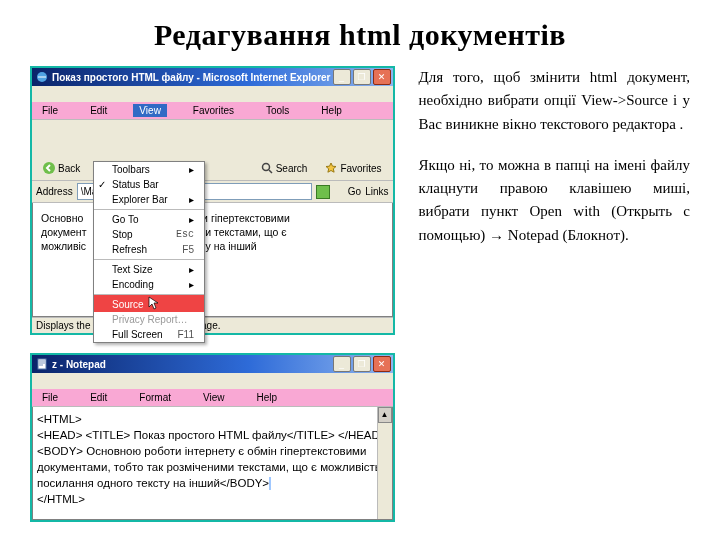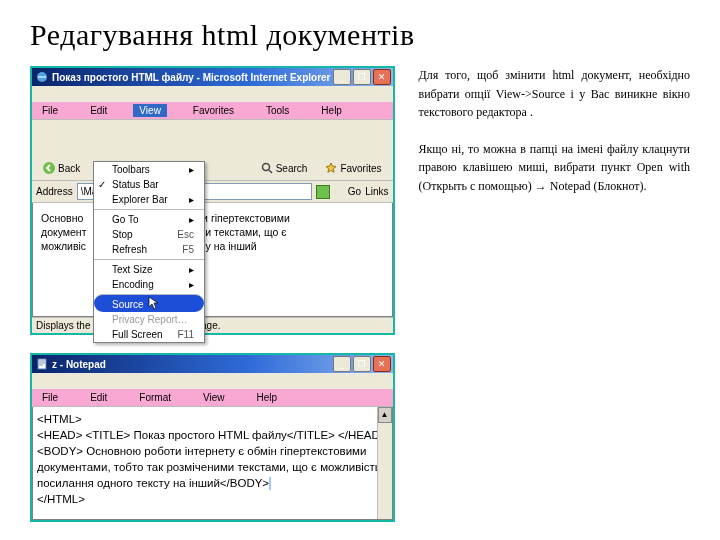--- a/index.html
+++ b/index.html
@@ -1,20 +1,20 @@
 <!DOCTYPE html>
 <html><head>
 <meta charset="utf-8">
 <style>
   html,body{margin:0;padding:0;width:720px;height:540px;background:#fff;font-family:"Times New Roman",serif;color:#000;}
   .page{box-sizing:border-box;padding:18px 30px 0 30px;}
-  h1{font-size:30px;font-weight:400;margin:0 0 14px 0;letter-spacing:.5px;}
+  h1{font-size:30px;font-weight:700;margin:0 0 14px 0;text-align:center;letter-spacing:.5px;}
   .cols{display:flex;gap:24px;}
   .left{flex:0 0 310px;display:flex;flex-direction:column;gap:18px;}
-  .right{flex:1;font-size:12px;line-height:1.55;}
+  .right{flex:1;font-size:15px;line-height:1.55;}
   .right p{margin:0 0 18px 0;text-align:justify;}
   
   .win{border:2px solid #14b8a6;background:#ECE9D8;font-family:Tahoma,Arial,sans-serif;font-size:10px;color:#000;}
   .titlebar{display:flex;align-items:center;height:18px;padding:0 2px;background:linear-gradient(90deg,#0A246A 0%,#2E6BD8 60%,#8EB5F0 100%);color:#fff;font-size:10px;}
   .t-icon{width:12px;height:12px;margin:0 4px 0 2px;}
   .t-title{flex:1;white-space:nowrap;overflow:hidden;font-weight:700;}
   .capbtn{width:16px;height:14px;margin-left:2px;background:#ECE9D8;border:1px solid #777;border-radius:2px;display:flex;align-items:center;justify-content:center;font-size:9px;line-height:1;cursor:default;}
   .capbtn.close{background:#E67156;color:#fff;border-color:#8a2a14;}
   .menubar{display:flex;background:#f9a8d4;border-bottom:1px solid #bbb;padding:2px 4px;gap:20px;margin-top:16px;}
   .menubar span{padding:1px 6px;}
@@ -26,21 +26,21 @@
   .addr{display:flex;align-items:center;background:#ECE9D8;padding:2px 4px;gap:4px;border-bottom:1px solid #bbb;}
   .addr input{flex:1;font-size:10px;height:15px;border:1px solid #7F9DB9;background:#fff;padding:0 3px;}
   .go{display:flex;align-items:center;gap:18px;text-align:right;}
   .go .sq{width:12px;height:12px;background:#6FBF4B;border:1px solid #3a7a24;}
   .content{position:relative;background:#fff;border:1px solid #808080;border-top:none;padding:8px 6px 22px 6px;height:114px;box-sizing:border-box;}
   .bg-text{position:absolute;left:8px;top:8px;right:6px;font-size:10.5px;line-height:14px;color:#000;}
   .dropdown{position:absolute;left:60px;top:-42px;width:110px;background:#fff;border:1px solid #808080;box-shadow:2px 2px 3px rgba(0,0,0,.3);font-size:10px;}
   .dd-item{display:flex;align-items:center;justify-content:space-between;padding:2px 10px 2px 18px;position:relative;white-space:nowrap;}
   .dd-item.sep{border-top:1px solid #bbb;margin-top:2px;padding-top:4px;}
   .dd-item .mark{position:absolute;left:4px;}
-  .dd-item.hl{background:#1d4ed8;color:#fff;border-radius:9px;}
+  .dd-item.hl{background:#ef4444;color:#fff;}
   .dd-item.dim{color:#999;align-items:center;}
   .status{background:#ECE9D8;border-top:1px solid #bbb;padding:2px 4px;font-size:10px;}
   
   .np-body{background:#fff;border:1px solid #808080;border-top:none;padding:4px 4px 8px 4px;font-family:Arial,sans-serif;font-size:11.5px;line-height:16px;min-height:100px;position:relative;}
   .np-body .sb{position:absolute;right:0;top:0;bottom:0;width:14px;background:#ECE9D8;border-left:1px solid #bbb;}
   .np-body .sb .arr{height:14px;background:#D4D0C8;border:1px solid #888;display:flex;align-items:center;justify-content:center;font-size:8px;}
   .cursor{display:inline-block;width:0;border-right:2px solid #a0c8ff;height:13px;vertical-align:middle;animation:blink 1s step-start infinite;}
   @keyframes blink{50%{opacity:0;}}
 </style>
 </head>
@@ -145,21 +145,21 @@
               <div class="dd-item">
                 <span>Explorer Bar</span>
                 <span style="opacity: 1;">▸</span>
               </div>
               <div class="dd-item sep">
                 <span>Go To</span>
                 <span style="opacity: 1;">▸</span>
               </div>
               <div class="dd-item">
                 <span>Stop</span>
-                <span style="opacity: 0.7;">Esc</span>
+                <span style="opacity: 0.7; font-family: Liberation Mono, monospace;">Esc</span>
               </div>
               <div class="dd-item">
                 <span>Refresh</span>
                 <span style="opacity: 0.7;">F5</span>
               </div>
               <div class="dd-item sep">
                 <span>Text Size</span>
                 <span style="opacity: 1;">▸</span>
               </div>
               <div class="dd-item">

